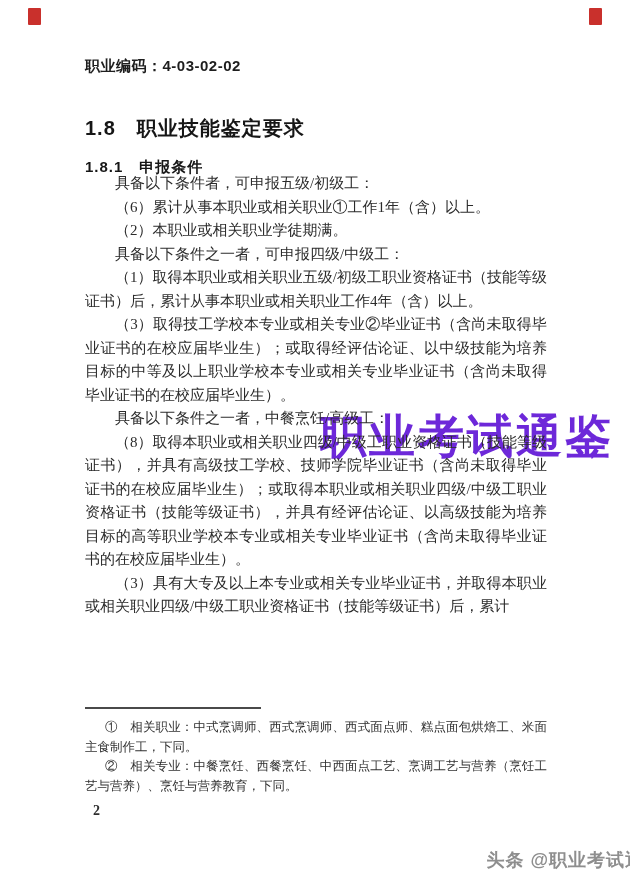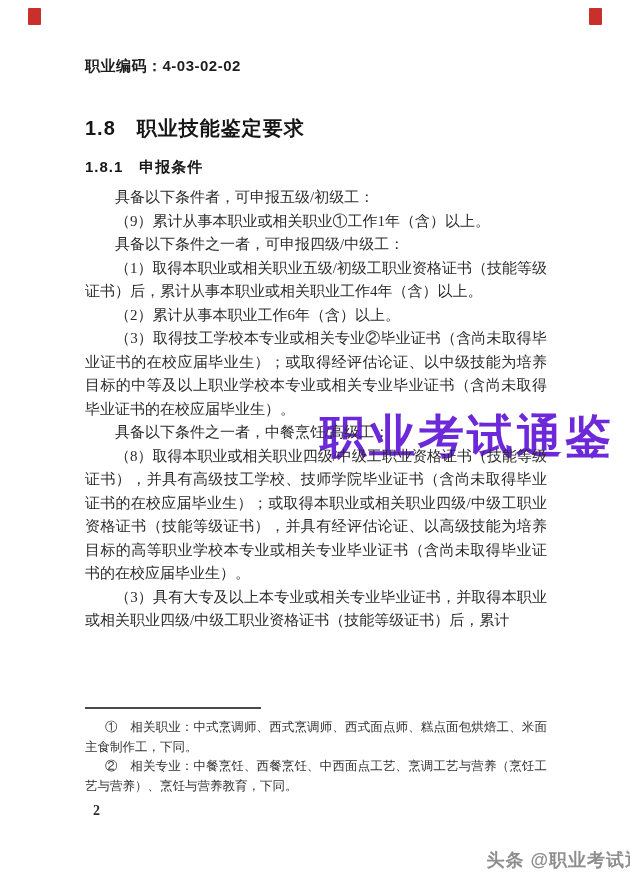--- a/index.html
+++ b/index.html
@@ -35,21 +35,21 @@
     font-weight:700;font-size:20px;color:#161616;letter-spacing:1px;
   }
   .h-subsection{
     position:absolute;left:85px;top:158px;
     font-family:"Liberation Sans","DejaVu Sans",sans-serif;
     font-weight:700;font-size:15px;color:#161616;letter-spacing:1px;
   }
 
   
   .body-text{
-    position:absolute;left:85px;top:186px;width:462px;
+    position:absolute;left:85px;top:172px;width:462px;
     z-index:1;
   }
   .body-text p{
     margin:0;
     font-size:15px;line-height:23.5px;
     text-indent:2em;text-align:justify;
     color:#2b2b2b;
   }
 
   
@@ -100,24 +100,24 @@
 
   <div class="occ-code">职业编码：4-03-02-02</div>
 
   <div class="h-section">1.8　职业技能鉴定要求</div>
   <div class="h-subsection">1.8.1　申报条件</div>
 
   <div class="wm-center">职业考试通鉴</div>
 
   <div class="body-text">
     <p>具备以下条件者，可申报五级/初级工：</p>
-    <p>（9）累计从事本职业或相关职业①工作1年（含）以上。</p>
+    <p>（6）累计从事本职业或相关职业①工作1年（含）以上。</p>
+    <p>（2）本职业或相关职业学徒期满。</p>
     <p>具备以下条件之一者，可申报四级/中级工：</p>
     <p>（1）取得本职业或相关职业五级/初级工职业资格证书（技能等级证书）后，累计从事本职业或相关职业工作4年（含）以上。</p>
-    <p>（2）累计从事本职业工作6年（含）以上。</p>
     <p>（3）取得技工学校本专业或相关专业②毕业证书（含尚未取得毕业证书的在校应届毕业生）；或取得经评估论证、以中级技能为培养目标的中等及以上职业学校本专业或相关专业毕业证书（含尚未取得毕业证书的在校应届毕业生）。</p>
     <p>具备以下条件之一者，中餐烹饪/高级工：</p>
     <p>（8）取得本职业或相关职业四级/中级工职业资格证书（技能等级证书），并具有高级技工学校、技师学院毕业证书（含尚未取得毕业证书的在校应届毕业生）；或取得本职业或相关职业四级/中级工职业资格证书（技能等级证书），并具有经评估论证、以高级技能为培养目标的高等职业学校本专业或相关专业毕业证书（含尚未取得毕业证书的在校应届毕业生）。</p>
     <p>（3）具有大专及以上本专业或相关专业毕业证书，并取得本职业或相关职业四级/中级工职业资格证书（技能等级证书）后，累计</p>
   </div>
 
   <div class="footnote-sep"></div>
 
   <div class="footnotes">
     <p>①　相关职业：中式烹调师、西式烹调师、西式面点师、糕点面包烘焙工、米面主食制作工，下同。</p>

